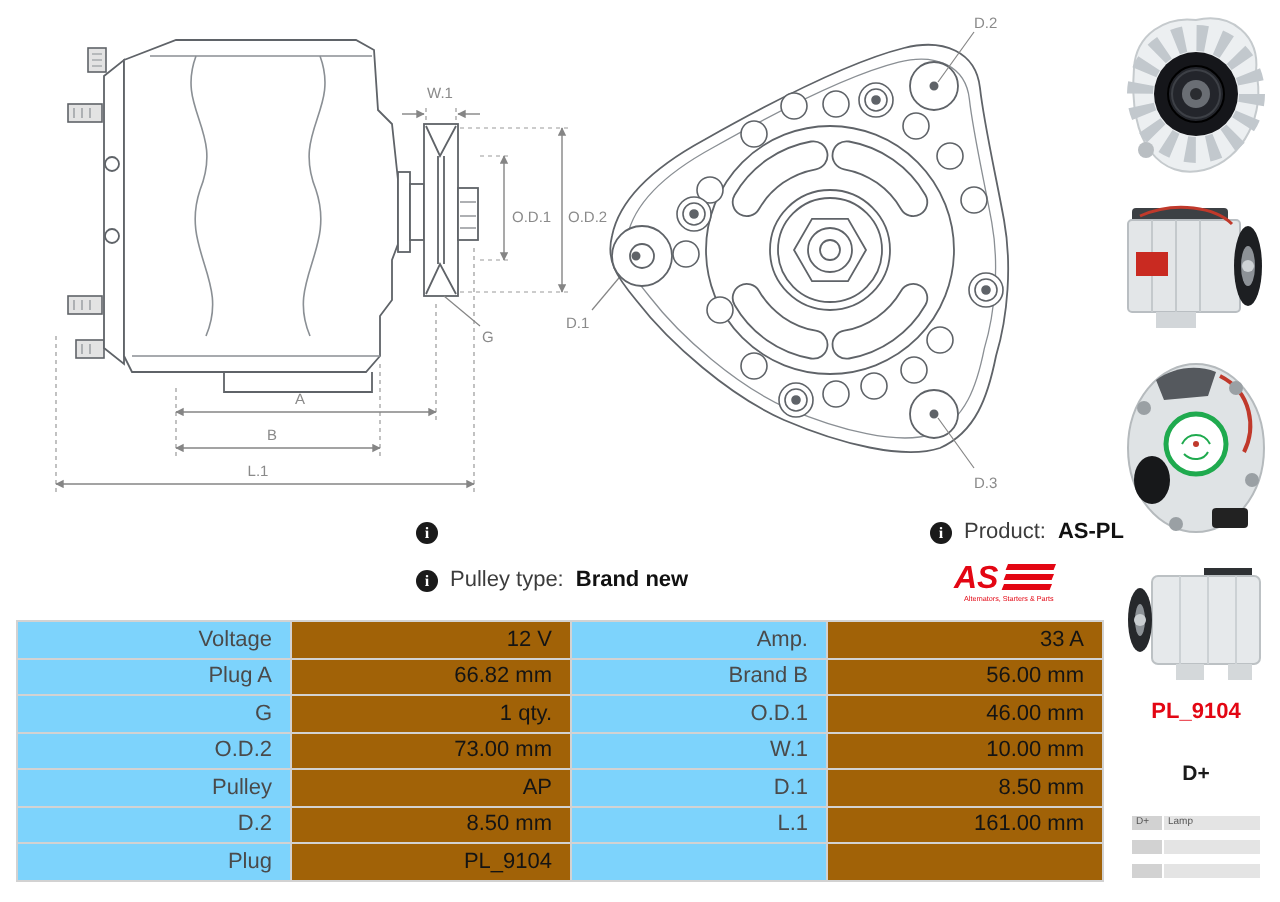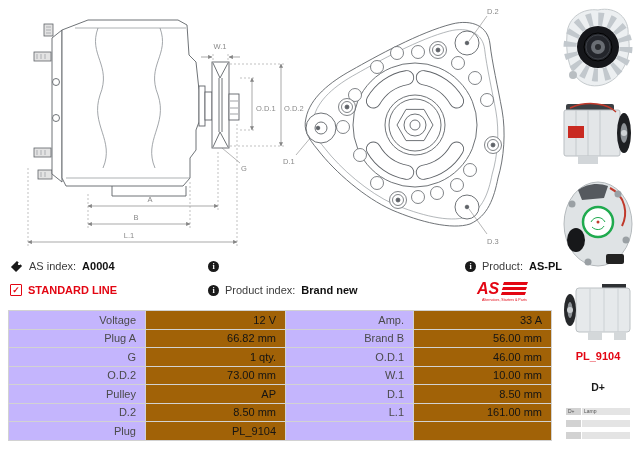--- a/index.html
+++ b/index.html
@@ -34,21 +34,21 @@
   .check-icon{width:10px;height:10px;border:1.5px solid #e30613;border-radius:1px;color:#e30613;
               font-size:9px;line-height:10px;display:inline-flex;align-items:center;
               justify-content:center;font-weight:bold;flex:0 0 auto;}
   .logo-wrap{margin-left:11px;margin-top:-3px;}
 
   
   .spec{position:absolute;left:8px;top:310px;width:543px;border-collapse:collapse;
         font-size:11px;table-layout:fixed;}
   .spec td{border:1px solid #d2d2d2;height:17.5px;padding:0 9px 0 0;text-align:right;
            overflow:hidden;white-space:nowrap;}
-  .spec td.lbl{background:#c4b5fd;color:#4a4a4a;}
+  .spec td.lbl{background:#7dd3fc;color:#4a4a4a;}
   .spec td.val{background:#a16207;color:#141414;}
 </style>
 </head>
 <body>
 
 <div class="page">
 
   <svg class="diagram" width="556" height="252" viewBox="0 0 556 252">
     <defs>
       <marker id="arr" markerWidth="7" markerHeight="7" refX="5.5" refY="3" orient="auto-start-reverse">
@@ -272,42 +272,28 @@
         <span class="pin-left"></span>
         <span class="pin-right"></span>
       </div>
       <div class="pin-row">
         <span class="pin-left"></span>
         <span class="pin-right"></span>
       </div>
     </div>
   </div>
 
-  <div class="info-col" style="left:10px;width:190px;">
-    <div class="info-line">
-      <svg width="13" height="13" viewBox="0 0 14 14">
-        <path d="M7.5,1 L13,6.5 L6.5,13 L1,7.5 Z" fill="#1a1a1a"></path>
-        <circle cx="9.8" cy="4.2" r="1.3" fill="#fff"></circle>
-      </svg>
-      <span>AS index:</span>
-      <span class="b">A0004</span>
-    </div>
-    <div class="info-line">
-      <span class="check-icon">✓</span>
-      <span class="red">STANDARD LINE</span>
-    </div>
-  </div>
 
   <div class="info-col" style="left:208px;width:250px;">
     <div class="info-line">
       <span class="info-icon">i</span>
     </div>
     <div class="info-line">
       <span class="info-icon">i</span>
-      <span>Product index:</span>
+      <span>Pulley type:</span>
       <span class="b">Brand new</span>
     </div>
   </div>
 
   <div class="info-col" style="left:465px;width:95px;">
     <div class="info-line">
       <span class="info-icon">i</span>
       <span>Product:</span>
       <span class="b">AS-PL</span>
     </div>

